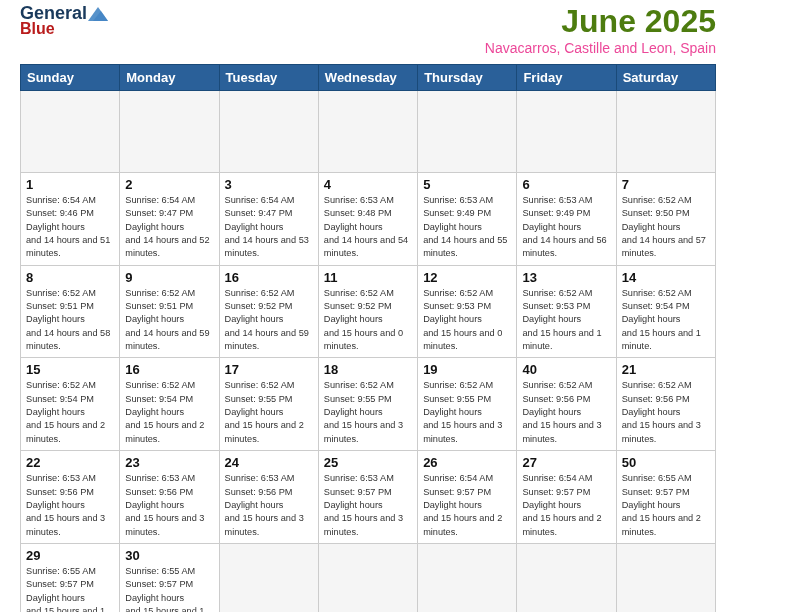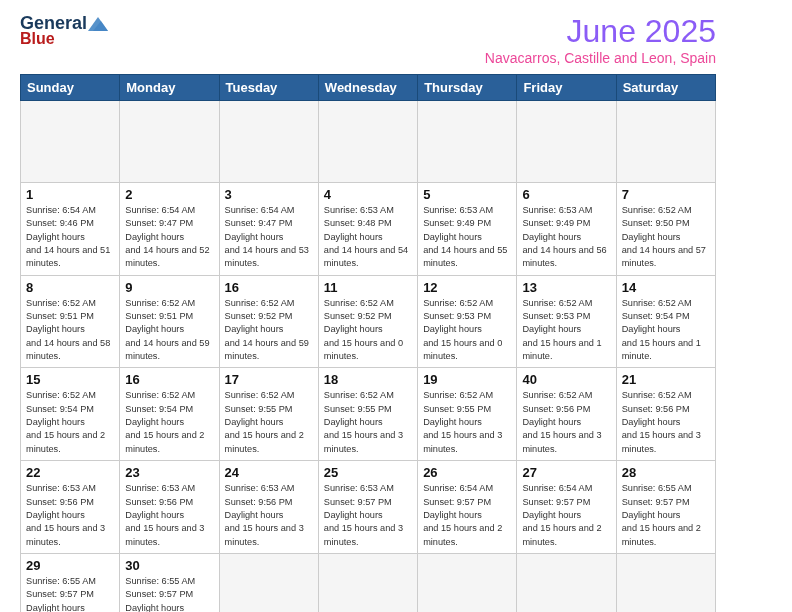--- a/index.html
+++ b/index.html
@@ -6,21 +6,21 @@
     body {
       width: 792px;
       height: 612px;
       font-family: Arial, sans-serif;
       background: #fff;
       overflow: hidden;
     }
     .page {
       width: 736px;
       height: 612px;
-      padding: 13px 20px 10px 20px;
+      padding: 3px 20px 10px 20px;
     }
     .header {
       display: flex;
       justify-content: space-between;
       align-items: flex-start;
       margin-bottom: 8px;
     }
     .logo {
       display: flex;
       flex-direction: column;
@@ -28,22 +28,22 @@
     }
     .logo-line {
       display: flex;
       align-items: center;
     }
     .title-block {
       text-align: right;
     }
     .main-title {
       font-size: 32px;
-      font-weight: normal;
-      color: #8b5cf6;
+      font-weight: bold;
+      color: #4d7c0f;
     }
     .subtitle {
       font-size: 14px;
       color: #ec4899;
     }
     .calendar {
       width: 100%;
       border-collapse: collapse;
       table-layout: fixed;
     }
@@ -237,21 +237,21 @@
       </td>
           <td>
         <span class="day-num">26</span>
         <span class="day-detail">Sunrise: 6:54 AM<br>Sunset: 9:57 PM<br>Daylight hours<br>and 15 hours and 2 minutes.</span>
       </td>
           <td>
         <span class="day-num">27</span>
         <span class="day-detail">Sunrise: 6:54 AM<br>Sunset: 9:57 PM<br>Daylight hours<br>and 15 hours and 2 minutes.</span>
       </td>
           <td>
-        <span class="day-num">28</span>
+        <span class="day-num">50</span>
         <span class="day-detail">Sunrise: 6:55 AM<br>Sunset: 9:57 PM<br>Daylight hours<br>and 15 hours and 2 minutes.</span>
       </td>
         </tr>
         <tr>
           <td>
         <span class="day-num">29</span>
         <span class="day-detail">Sunrise: 6:55 AM<br>Sunset: 9:57 PM<br>Daylight hours<br>and 15 hours and 1 minute.</span>
       </td>
           <td>
         <span class="day-num">30</span>

